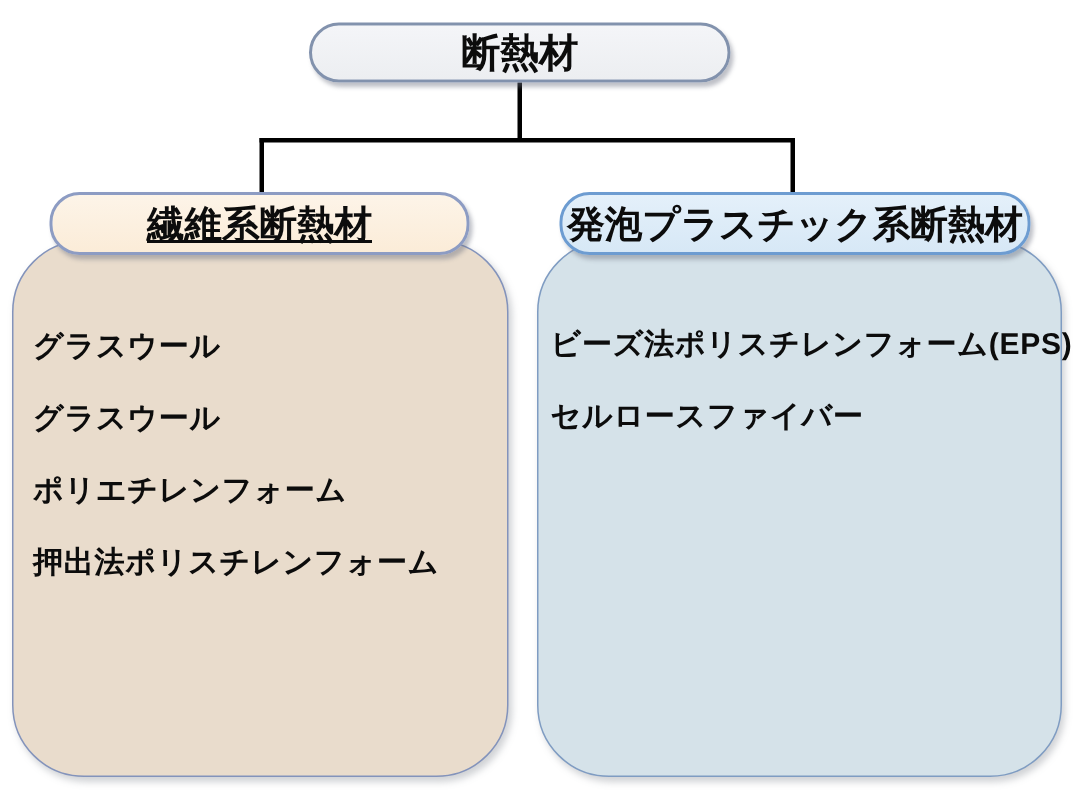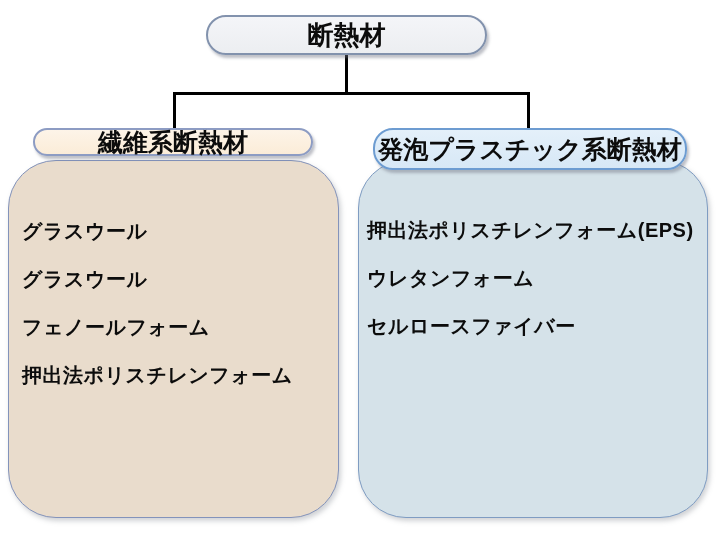--- a/index.html
+++ b/index.html
@@ -62,24 +62,25 @@
   }
   .root-box {
     left: 206px; top: 15px;
     width: 281px; height: 40px;
     font-size: 26px;
     background: linear-gradient(#f4f5f8, #eceef1);
     border: 2px solid #8292ad;
   }
   .header-fiber {
     left: 33px; top: 128px;
-    width: 280px; height: 28px;
+    width: 280px; height: 42px;
     font-size: 25px;
     background: linear-gradient(#fdf4e8, #fbecd8);
     border: 2px solid #8d9cc3;
+    text-decoration: underline;
   }
   .header-foam {
     left: 373px; top: 128px;
     width: 314px; height: 42px;
     font-size: 25px;
     background: linear-gradient(#e4f0fa, #d7e8f6);
     border: 2px solid #6d9cd1;
     text-align: right;
   }
   
@@ -115,27 +116,26 @@
     <span>断熱材</span>
   </div>
 
   <div class="panel panel-fiber"></div>
   <div class="box header-fiber">
     <span>繊維系断熱材</span>
   </div>
   <ul class="item-list list-fiber">
     <li class="item">グラスウール</li>
     <li class="item">グラスウール</li>
-    <li class="item">フェノールフォーム</li>
+    <li class="item">ポリエチレンフォーム</li>
     <li class="item">押出法ポリスチレンフォーム</li>
   </ul>
 
   <div class="panel panel-foam"></div>
   <div class="box header-foam">
     <span>発泡プラスチック系断熱材</span>
   </div>
   <ul class="item-list list-foam">
-    <li class="item">押出法ポリスチレンフォーム(EPS)</li>
-    <li class="item">ウレタンフォーム</li>
+    <li class="item">ビーズ法ポリスチレンフォーム(EPS)</li>
     <li class="item">セルロースファイバー</li>
   </ul>
 
 </div>
 
 </body></html>

